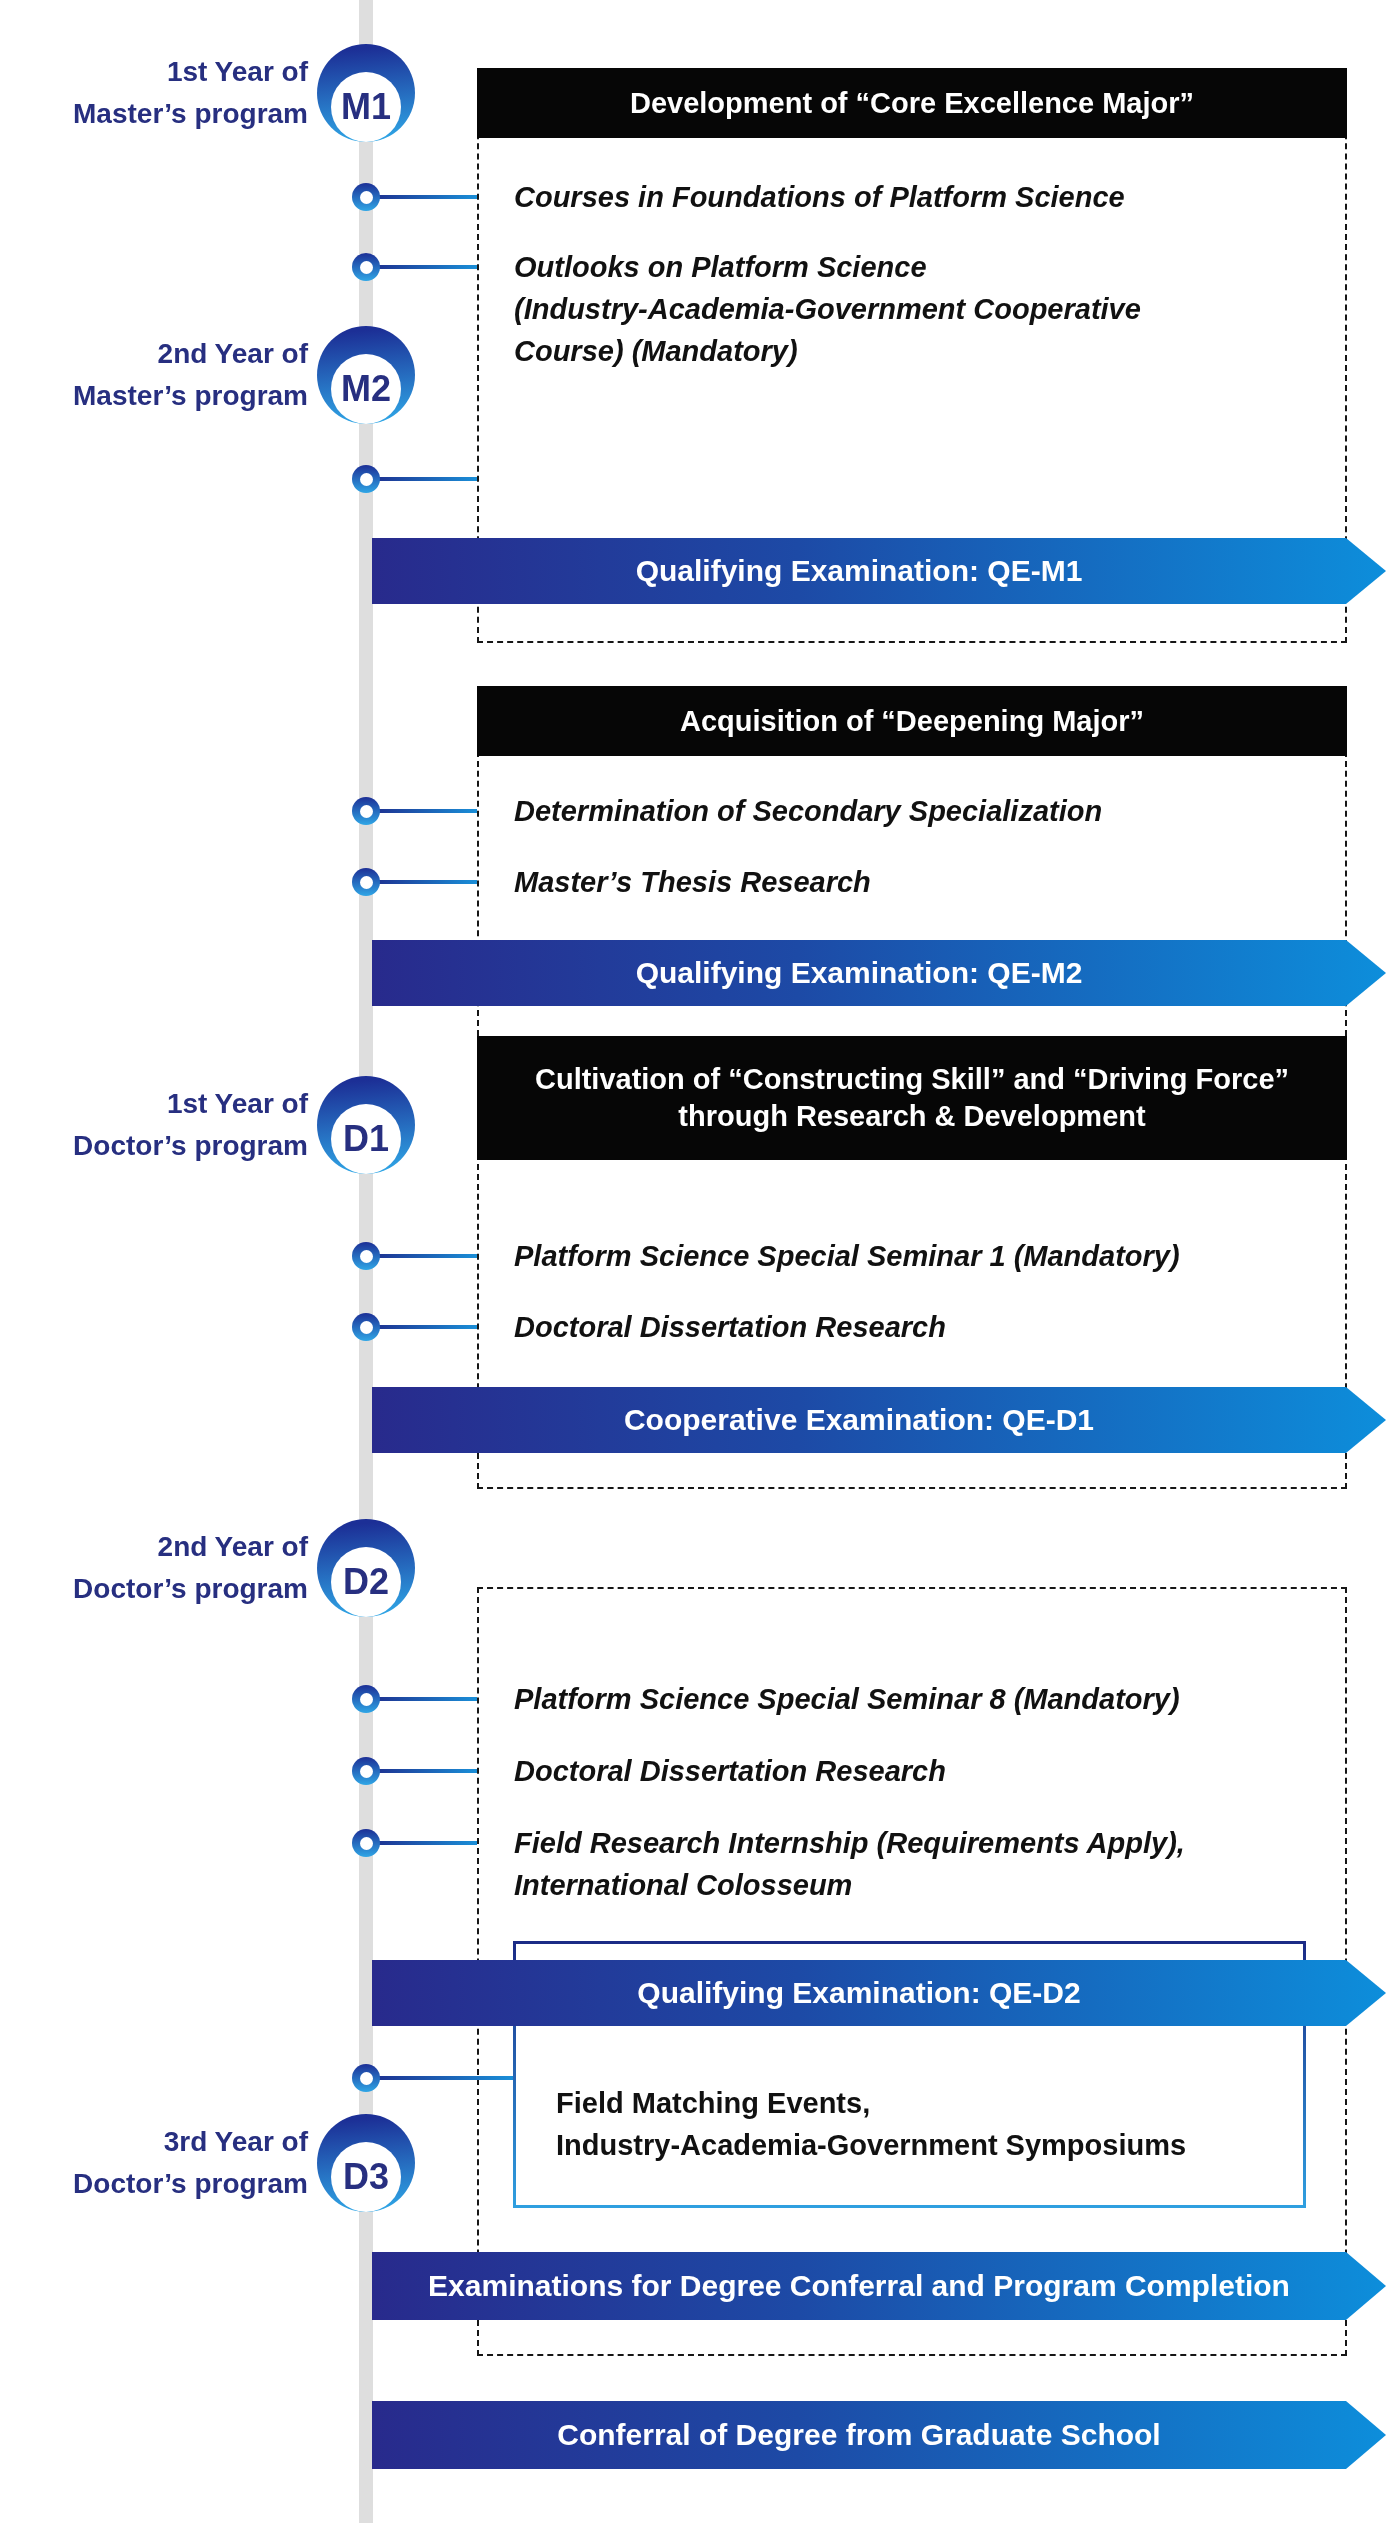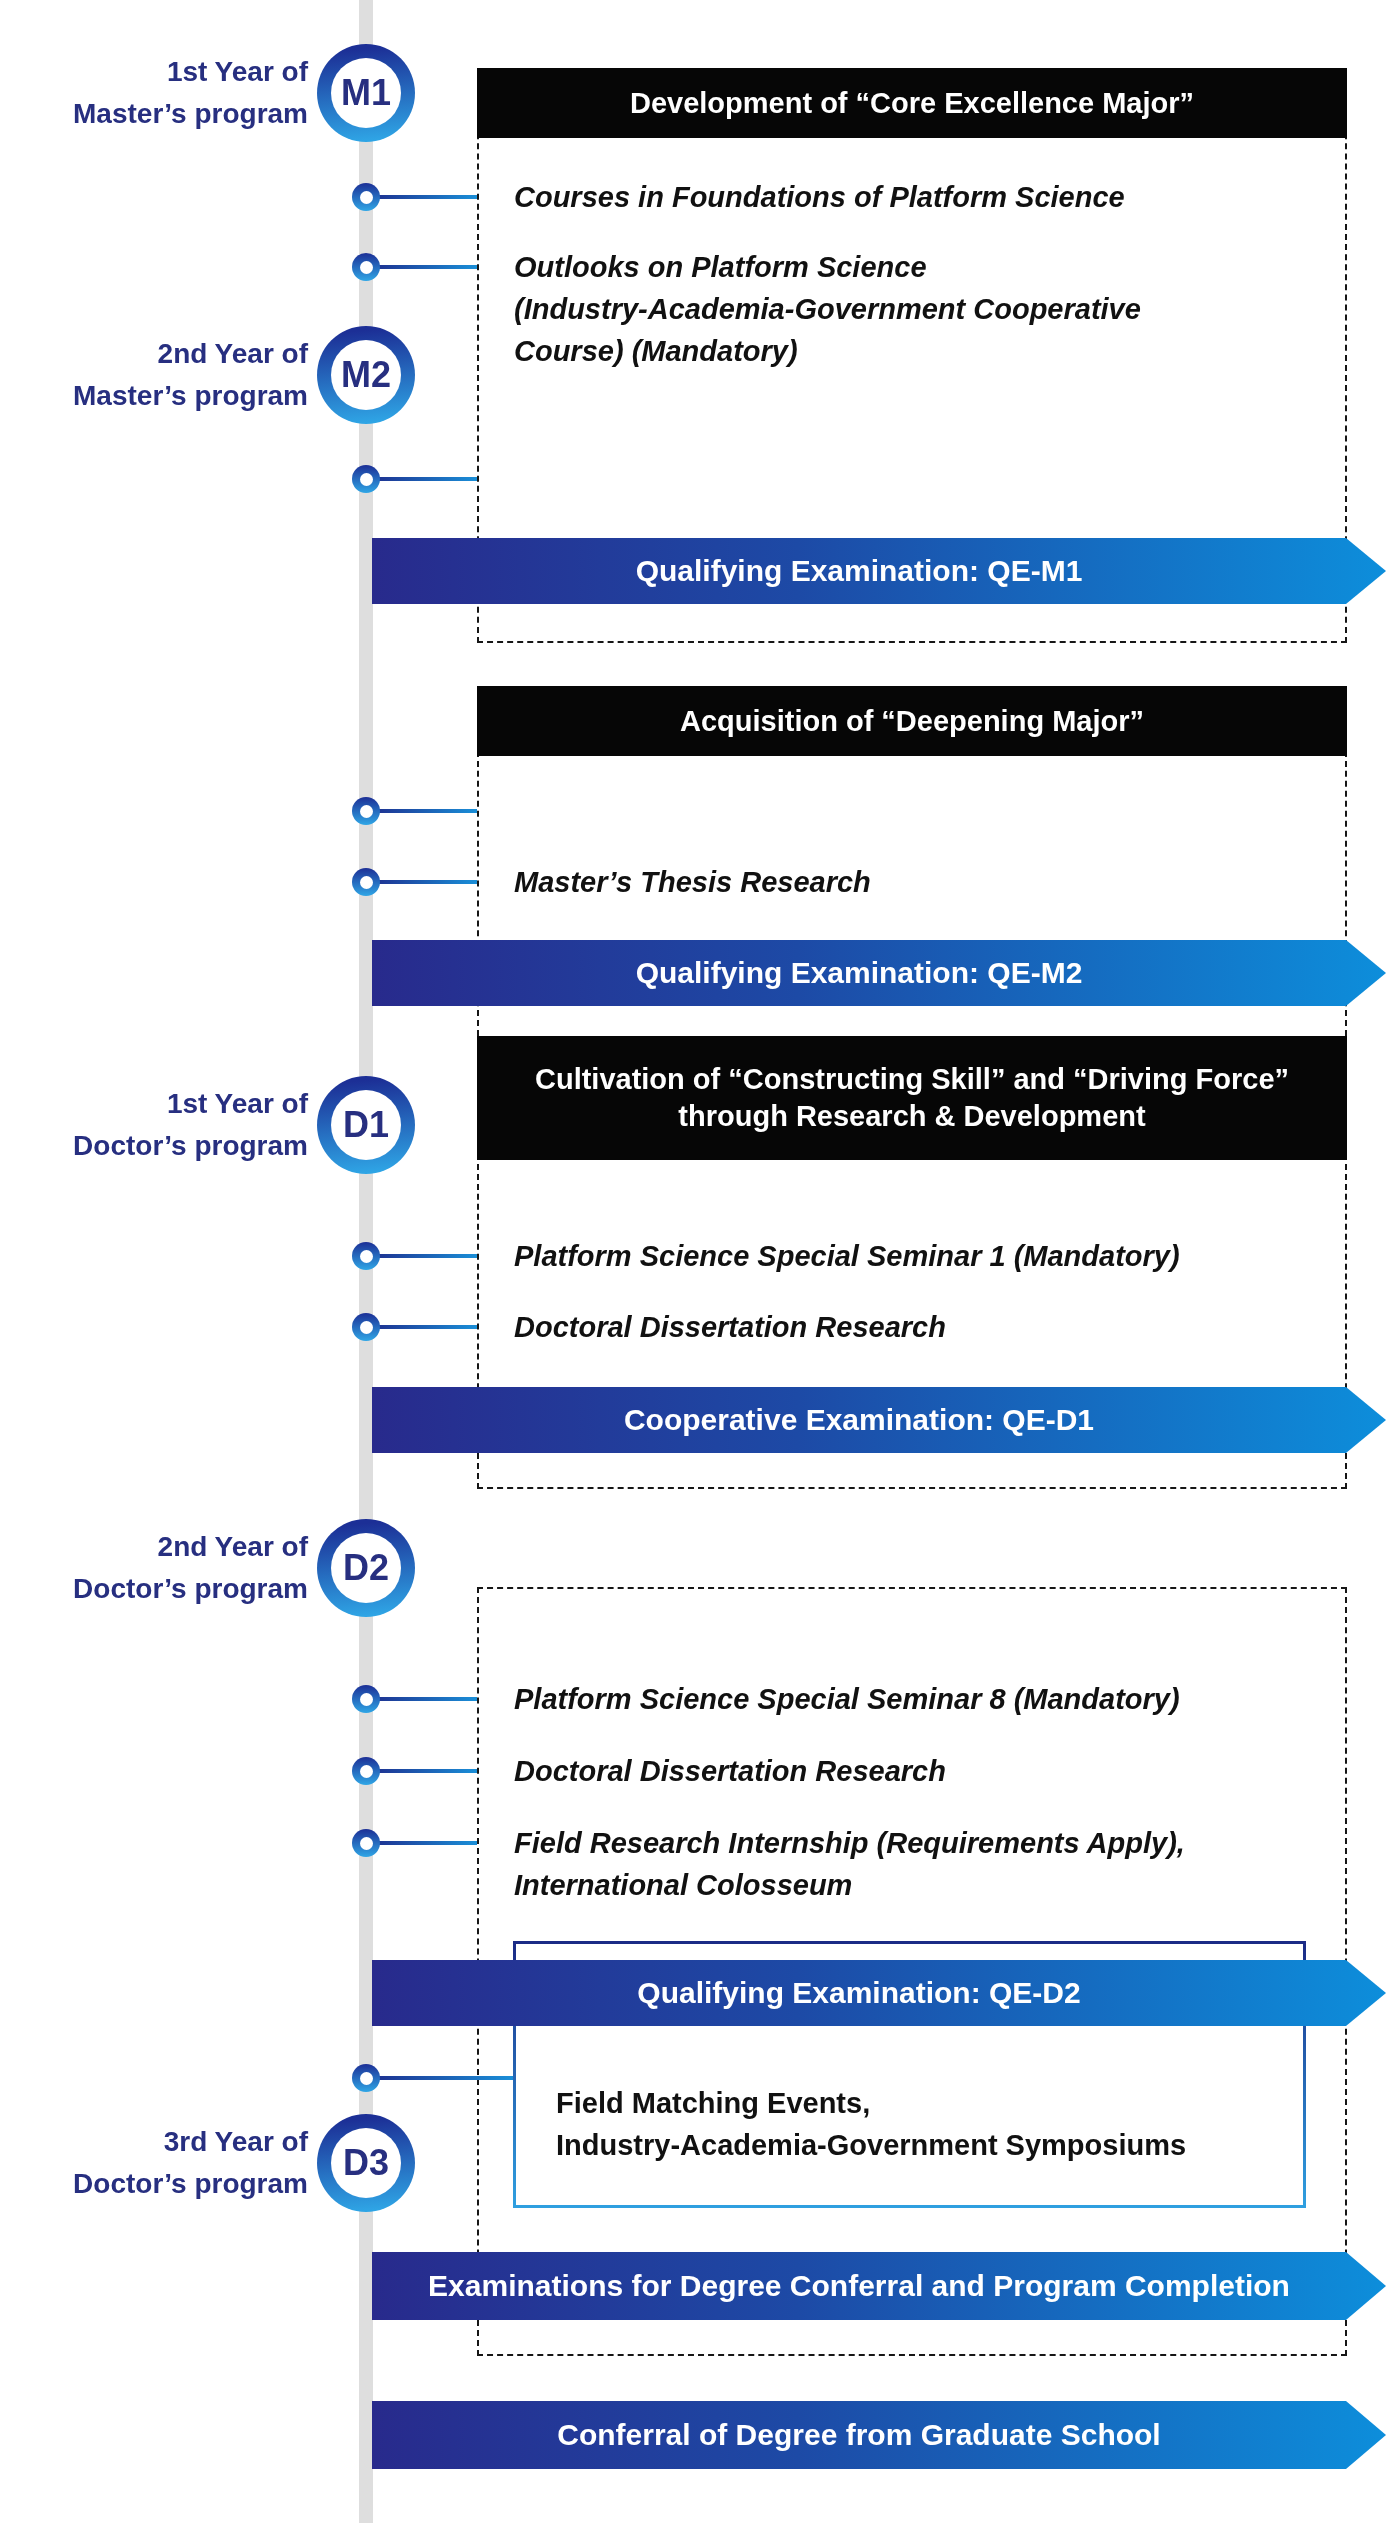--- a/index.html
+++ b/index.html
@@ -21,21 +21,21 @@
 
   
   .year-label{
     position:absolute;left:0;width:296px;text-align:right;color:#272f80;
     font-size:28px;line-height:42px;z-index:2;padding-left:12px;
   }
   
   .node{
     position:absolute;left:317px;width:98px;height:98px;border-radius:50%;
     background:linear-gradient(175deg,#1c2f96 8%,#2fa6e6 96%);
-    display:flex;align-items:center;justify-content:center;z-index:4;
+    display:flex;align-items:flex-end;justify-content:center;z-index:4;
   }
   .node-core{
     width:70px;height:70px;border-radius:50%;background:#ffffff;color:#272f80;
     display:flex;align-items:center;justify-content:center;font-size:36px;
   }
 
   
   .dot{
     position:absolute;left:352px;width:28px;height:28px;border-radius:50%;
     background:linear-gradient(180deg,#1c2f96,#2fa6e6);
@@ -143,20 +143,21 @@
       <div class="dot-core"></div>
     </div>
   <div class="connector" style="top:477px;width:105px"></div>
 
   <div class="arrow-bar" style="top:538px">Qualifying Examination: QE-M1</div>
 
   <div class="dot" style="top:797px">
       <div class="dot-core"></div>
     </div>
   <div class="connector" style="top:809px;width:105px"></div>
+  <div class="item-text" style="top:790px">Determination of Secondary Specialization</div>
 
   <div class="dot" style="top:868px">
       <div class="dot-core"></div>
     </div>
   <div class="connector" style="top:880px;width:105px"></div>
   <div class="item-text" style="top:861px">Master’s Thesis Research</div>
 
   <div class="arrow-bar" style="top:940px">Qualifying Examination: QE-M2</div>
 
   <div class="dot" style="top:1242px">

